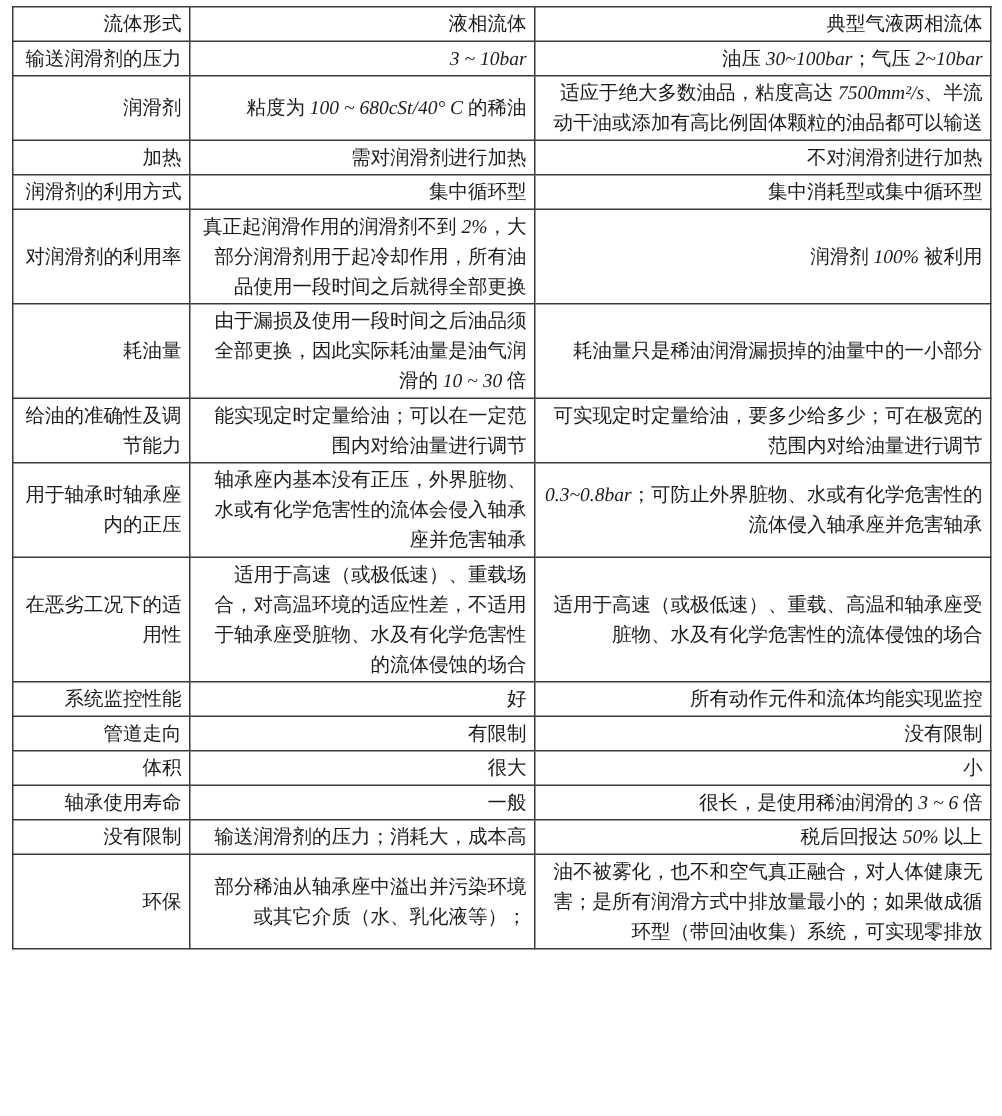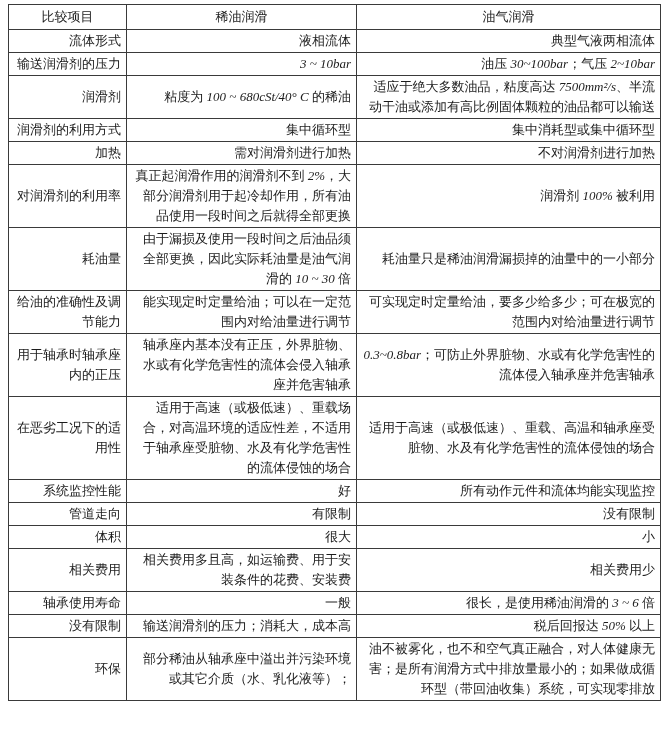--- a/index.html
+++ b/index.html
@@ -44,49 +44,44 @@
 <body>
 
 <div class="page">
   <table class="cmp">
     <colgroup>
         <col class="c1">
         <col class="c2">
         <col class="c3">
       </colgroup>
     <tbody>
-        <tr class="h1">
-      <th>比较项目</th>
-      <th>稀油润滑</th>
-      <th>油气润滑</th>
-    </tr>
     <tr class="r1">
       <td>流体形式</td>
       <td>液相流体</td>
       <td>典型气液两相流体</td>
     </tr>
     <tr class="r1">
       <td>输送润滑剂的压力</td>
       <td><i>3</i> <i>~</i> <i>10bar</i></td>
       <td>油压 <i>30~100bar</i>；气压 <i>2~10bar</i></td>
     </tr>
     <tr class="r2">
       <td>润滑剂</td>
       <td>粘度为 <i>100</i> <i>~</i> <i>680cSt/40°</i> <i>C</i> 的稀油</td>
       <td>适应于绝大多数油品，粘度高达 <i>7500mm²/s</i>、半流动干油或添加有高比例固体颗粒的油品都可以输送</td>
     </tr>
     <tr class="r1">
+      <td>加热</td>
+      <td>需对润滑剂进行加热</td>
+      <td>不对润滑剂进行加热</td>
+    </tr>
+    <tr class="r1">
       <td>润滑剂的利用方式</td>
       <td>集中循环型</td>
       <td>集中消耗型或集中循环型</td>
-    </tr>
-    <tr class="r1">
-      <td>加热</td>
-      <td>需对润滑剂进行加热</td>
-      <td>不对润滑剂进行加热</td>
     </tr>
     <tr class="r3">
       <td>对润滑剂的利用率</td>
       <td>真正起润滑作用的润滑剂不到 <i>2%</i>，大部分润滑剂用于起冷却作用，所有油品使用一段时间之后就得全部更换</td>
       <td>润滑剂 <i>100%</i> 被利用</td>
     </tr>
     <tr class="r3">
       <td>耗油量</td>
       <td>由于漏损及使用一段时间之后油品须全部更换，因此实际耗油量是油气润滑的 <i>10</i> <i>~</i> <i>30</i> 倍</td>
       <td>耗油量只是稀油润滑漏损掉的油量中的一小部分</td>
@@ -114,25 +109,20 @@
     <tr class="r1">
       <td>管道走向</td>
       <td>有限制</td>
       <td>没有限制</td>
     </tr>
     <tr class="r1">
       <td>体积</td>
       <td>很大</td>
       <td>小</td>
     </tr>
-    <tr class="r2">
-      <td>相关费用</td>
-      <td>相关费用多且高，如运输费、用于安装条件的花费、安装费</td>
-      <td>相关费用少</td>
-    </tr>
     <tr class="r1">
       <td>轴承使用寿命</td>
       <td>一般</td>
       <td>很长，是使用稀油润滑的 <i>3</i> <i>~</i> <i>6</i> 倍</td>
     </tr>
     <tr class="r1">
       <td>没有限制</td>
       <td>输送润滑剂的压力；消耗大，成本高</td>
       <td>税后回报达 <i>50%</i> 以上</td>
     </tr>

